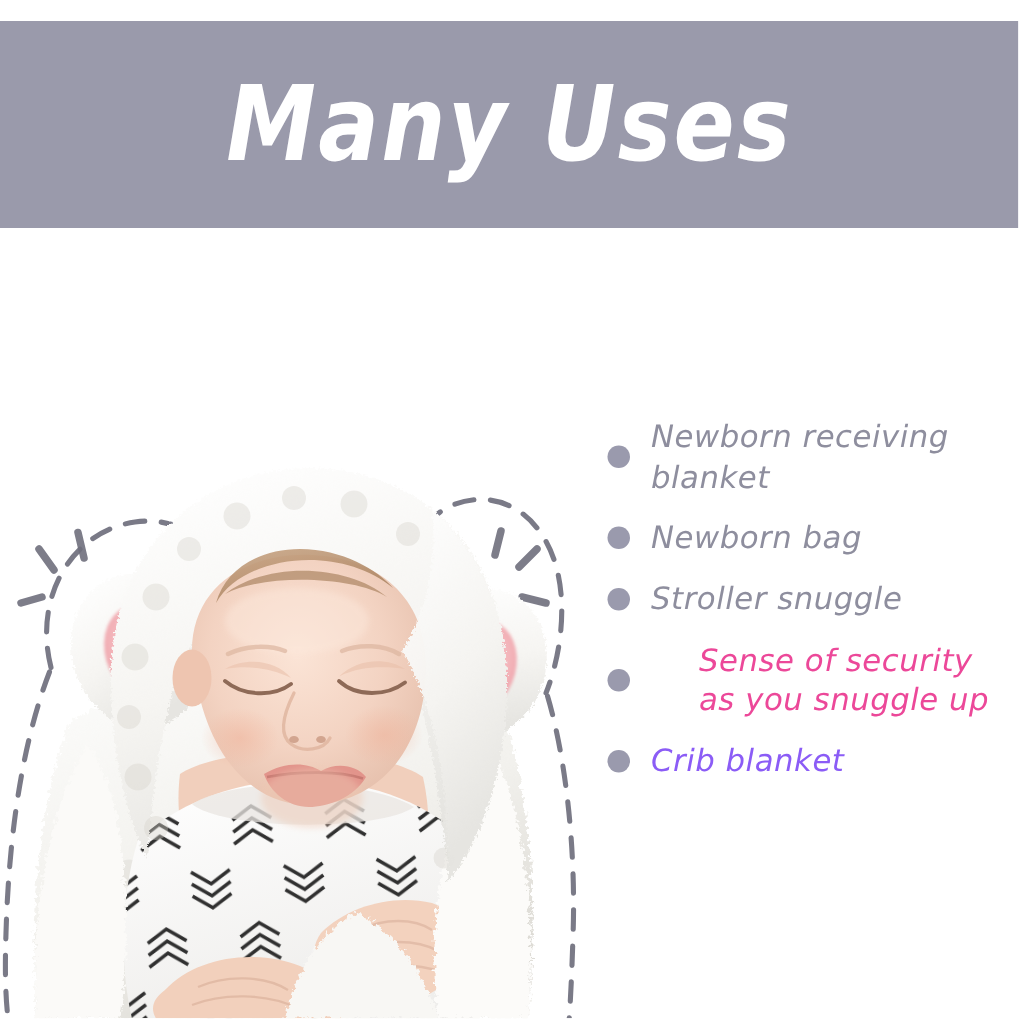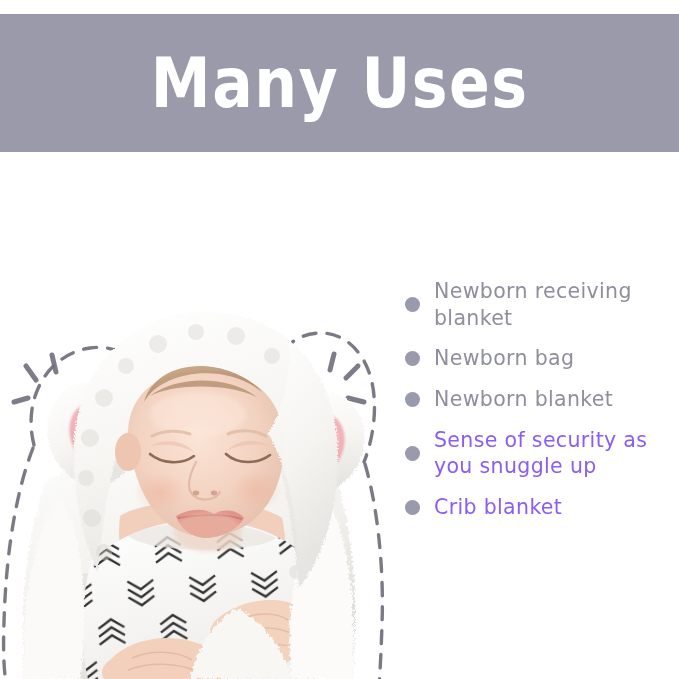--- a/index.html
+++ b/index.html
@@ -4,21 +4,21 @@
 <title>Many Uses</title>
 <style>
   html,body{margin:0;padding:0;}
   body{
     width:679px;height:679px;
     background:#ffffff;
     font-family:"DejaVu Sans", sans-serif;
     overflow:hidden;
     position:relative;
   }
-  .page{position:relative;width:679px;height:679px;background:#fff;overflow:hidden;}
+  .page{position:relative;width:679px;height:679px;background:#fff;overflow:hidden;font-style:italic;}
 
   
   .banner{
     position:absolute;
     left:0; top:14px;
     width:679px; height:138px;
     background:#9a9aab;
     display:flex;align-items:center;justify-content:center;
   }
   .banner-title{
@@ -407,25 +407,25 @@
       <li class="use-item">
         <span class="bullet" style="background: rgb(154, 154, 173);"></span>
         <span class="use-text" style="color: rgb(142, 142, 158);">Newborn receiving blanket</span>
       </li>
       <li class="use-item">
         <span class="bullet" style="background: rgb(154, 154, 173);"></span>
         <span class="use-text" style="color: rgb(142, 142, 158);">Newborn bag</span>
       </li>
       <li class="use-item">
         <span class="bullet" style="background: rgb(154, 154, 173);"></span>
-        <span class="use-text" style="color: rgb(142, 142, 158);">Newborn blanket</span>
+        <span class="use-text" style="color: rgb(142, 142, 158);">Stroller snuggle</span>
       </li>
       <li class="use-item">
         <span class="bullet" style="background: rgb(154, 154, 173);"></span>
-        <span class="use-text" style="color: #8b5cf6;">Sense of security as you snuggle up</span>
+        <span class="use-text" style="color: #ec4899; margin-left: 32px;">Sense of security as you snuggle up</span>
       </li>
       <li class="use-item">
         <span class="bullet" style="background: rgb(154, 154, 173);"></span>
         <span class="use-text" style="color: #8b5cf6;">Crib blanket</span>
       </li>
     </ul>
 
   </div>
 </div>
 

